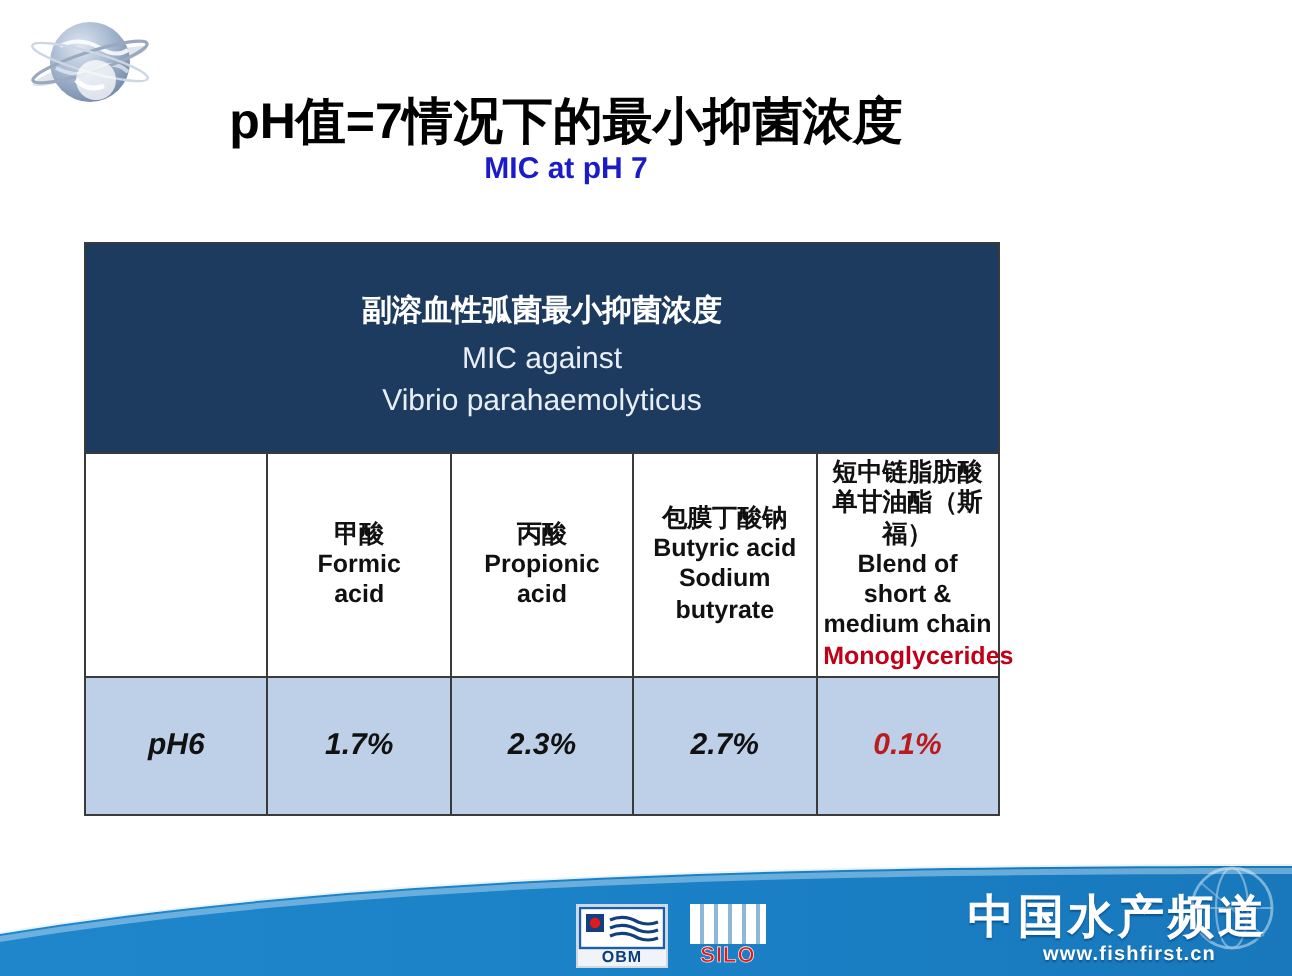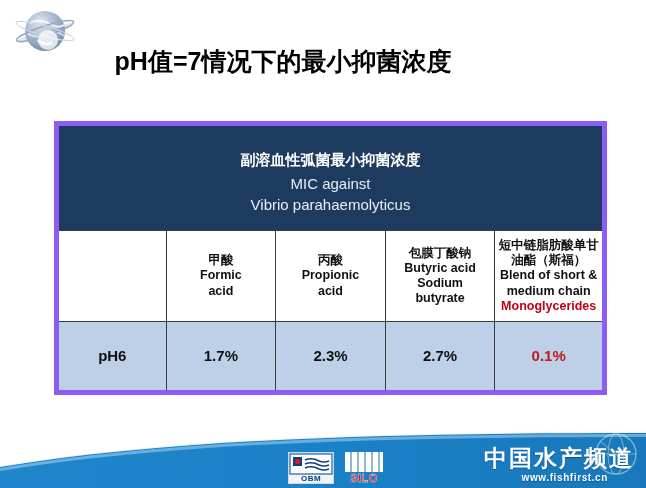--- a/index.html
+++ b/index.html
@@ -46,26 +46,26 @@
     font-size: 15px;
     font-weight: bold;
     color: #1b1bc8;
     line-height: 1.1;
     white-space: nowrap;
   }
 
   
   #mic-table {
     position: absolute;
-    left: 54px;
+    left: 42px;
     top: 121px;
-    width: 553px;
+    width: 458px;
     border-collapse: collapse;
     table-layout: fixed;
-    border: 5px solid #8b5cf6;
+    border: 1px solid #8b5cf6;
   }
   #mic-table td {
     border: 1px solid #3a3a3a;
     padding: 0;
     vertical-align: middle;
     text-align: center;
   }
 
   
   .navy-band {
@@ -105,20 +105,21 @@
   }
   .hl-red {
     color: #c00018;
     margin-top: 44px;
   }
 
   
   .data-row td {
     background: #bed0e8;
     height: 68px;
+    font-style: italic;
   }
   .data-cell {
     font-size: 15px;
     font-weight: bold;
     color: #111111;
   }
   .data-cell.red {
     color: #b91c1c;
   }
   .ph-label {
@@ -239,20 +240,21 @@
     <path d="M20 30 q12 6 22 0 q8 -4 14 2" stroke="#e9eef6" stroke-width="2" fill="none" opacity=".7"></path>
     <path d="M30 36 q6 6 14 3" stroke="#ffffff" stroke-width="2.5" fill="none" opacity=".9"></path>
     <ellipse cx="37" cy="27" rx="30" ry="5" fill="none" stroke="#9aa9bd" stroke-width="1.6" transform="rotate(-18 37 27)"></ellipse>
     <ellipse cx="37" cy="27" rx="30" ry="5" fill="none" stroke="#cdd6e3" stroke-width="1.2" transform="rotate(16 37 27)"></ellipse>
     <circle cx="40" cy="36" r="10" fill="#ffffff" opacity=".75"></circle>
   </svg>
 </div>
 
 <div id="title-block">
   <div id="slide-title-cn">pH值=7情况下的最小抑菌浓度</div>
+  <div id="slide-title-en">MIC at pH 7</div>
 </div>
 
 <table id="mic-table">
   <tbody>
     <tr>
       <td class="navy-band" colspan="5">
         <div class="navy-cn">副溶血性弧菌最小抑菌浓度</div>
         <div class="navy-en">MIC against</div>
         <div class="navy-en">Vibrio parahaemolyticus</div>
       </td>

